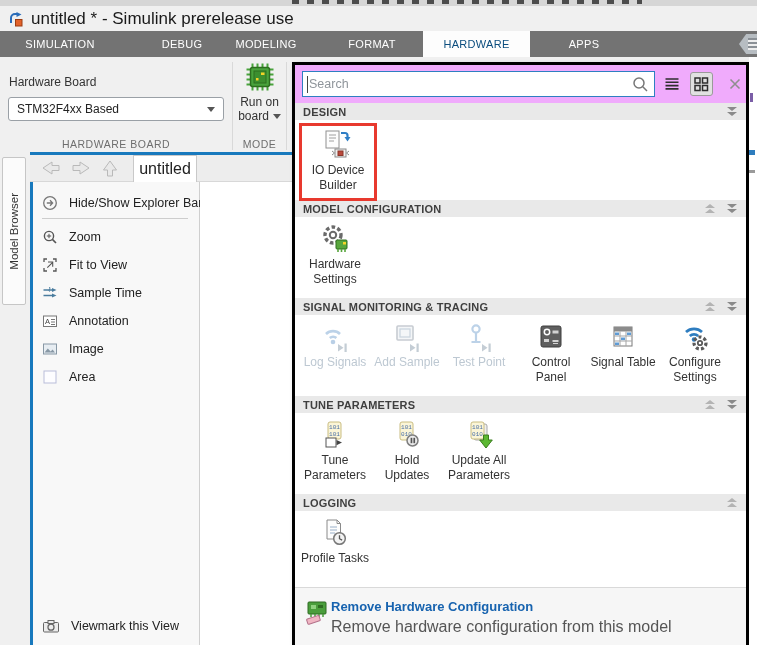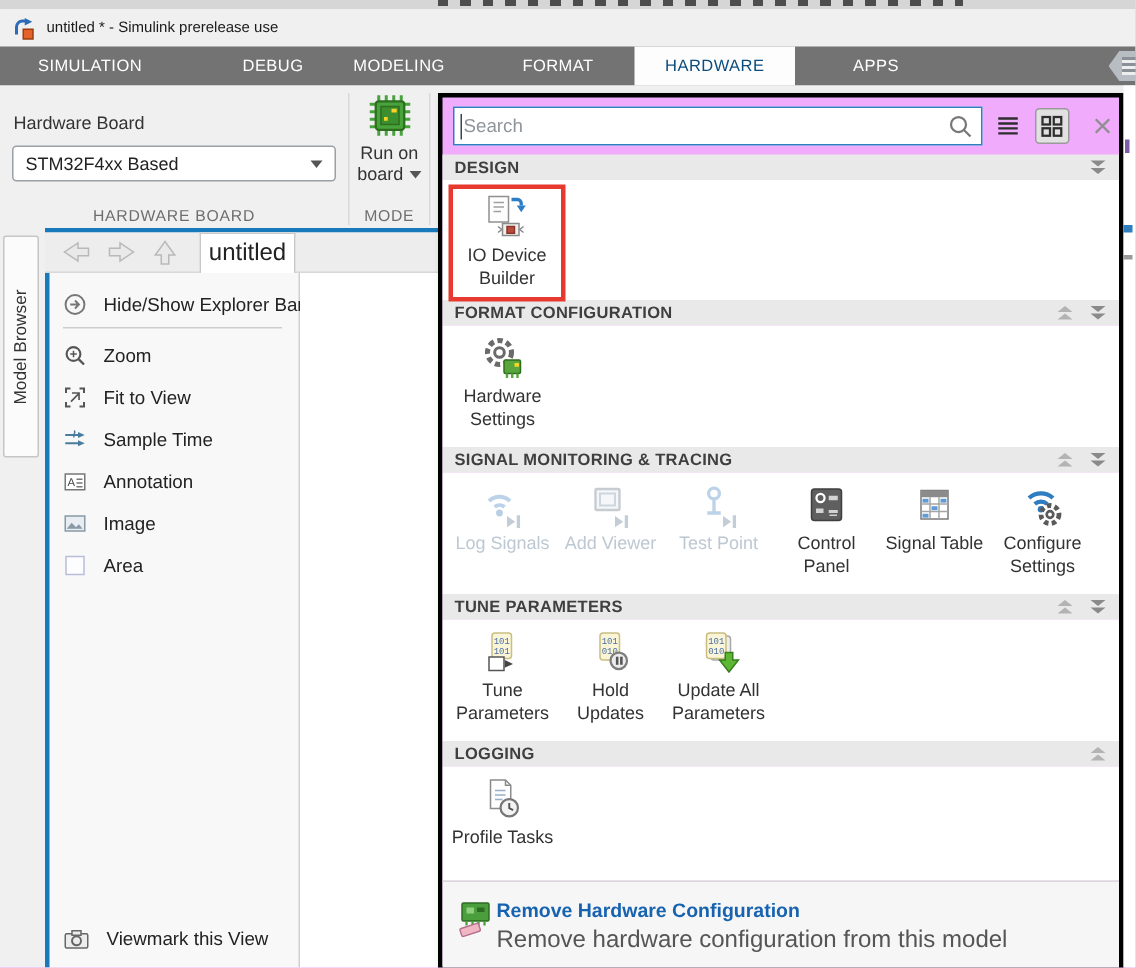--- a/index.html
+++ b/index.html
@@ -7,21 +7,21 @@
        font-family:"Liberation Sans", sans-serif;background:#f0f0f0;
        -webkit-font-smoothing:antialiased;}
   svg{display:block;}
   
   #top-strip{position:absolute;left:0;top:0;width:757px;height:6px;background:#d6d6d6;}
   #top-strip .remnant{position:absolute;left:292px;top:0;width:350px;height:4px;
     background:repeating-linear-gradient(90deg,#4d4d4d 0 7px,transparent 7px 15px);}
   
   #titlebar{position:absolute;left:0;top:6px;width:757px;height:25px;background:#f0f0f0;
     display:flex;align-items:center;gap:7px;padding-left:8px;box-sizing:border-box;
-    font-size:10px;color:#1a1a1a;text-align:right;}
+    font-size:17px;color:#1a1a1a;text-align:right;}
   
   #tabbar{position:absolute;left:0;top:31px;width:757px;height:26px;background:#737373;}
   .tab{position:absolute;top:0;height:26px;line-height:26px;color:#fff;font-size:11px;
     letter-spacing:.3px;transform:translateX(-50%);white-space:nowrap;cursor:default;}
   #tab-hardware{position:absolute;left:423px;top:0;width:107px;height:26px;background:#fdfdfd;
     color:#0b4d7e;font-size:11px;letter-spacing:.3px;text-align:center;line-height:26px;}
   #strip-collapse{position:absolute;right:-6px;top:3px;width:24px;height:20px;background:#b7bdc2;
     clip-path:polygon(0 50%,30% 0,100% 0,100% 100%,30% 100%);}
   #strip-collapse i{position:absolute;left:9px;top:4px;width:10px;height:12px;
     background:repeating-linear-gradient(0deg,#eee 0 2px,#8a9096 2px 4px);}
@@ -328,21 +328,21 @@
             <rect x="16" y="22" width="5" height="4.5" fill="#b94a3c" stroke="#8c3529"></rect>
             <path d="M10 22l2.5 2-2.5 2M27 22l-2.5 2 2.5 2" fill="none" stroke="#8a8a8a"></path>
           </svg>
         </span>
         <span class="glabel">IO Device Builder</span>
       </div>
     </div>
   </div>
 
   <div class="gsec-header">
-    <span class="gsec-title">FORMAT CONFIGURATION</span>
+    <span class="gsec-title">MODEL CONFIGURATION</span>
     <span class="gsec-controls">
       <span class="dchev">
           <i class="tri up"></i>
           <i class="tri up"></i>
         </span>
       <span class="dchev">
           <i class="tri down"></i>
           <i class="tri down"></i>
         </span>
     </span>
@@ -390,21 +390,21 @@
     </div>
     <div class="gitem disabled">
       <span class="gicon">
         <svg width="32" height="32" viewBox="0 0 32 32">
           <rect x="6" y="5" width="16" height="14" rx="1" fill="#f4f6f8" stroke="#c7ccd2" stroke-width="1.6"></rect>
           <rect x="9" y="8" width="10" height="8" fill="none" stroke="#ccd6df" stroke-width="1.3"></rect>
           <path d="M19 23l5.5 3.8L19 30.5z" fill="#c4cdd5"></path>
           <rect x="25.5" y="22.5" width="2.2" height="8.5" fill="#c4cdd5"></rect>
         </svg>
       </span>
-      <span class="glabel">Add Viewer</span>
+      <span class="glabel">Add Sample</span>
     </div>
     <div class="gitem disabled">
       <span class="gicon">
         <svg width="32" height="32" viewBox="0 0 32 32">
           <circle cx="13" cy="8" r="3.6" fill="none" stroke="#bcd2e8" stroke-width="2.2"></circle>
           <path d="M13 11.8V21M8.5 21h9" stroke="#bcd2e8" stroke-width="2.2" fill="none"></path>
           <path d="M19 23l5.5 3.8L19 30.5z" fill="#c4cdd5"></path>
           <rect x="25.5" y="22.5" width="2.2" height="8.5" fill="#c4cdd5"></rect>
         </svg>
       </span>

